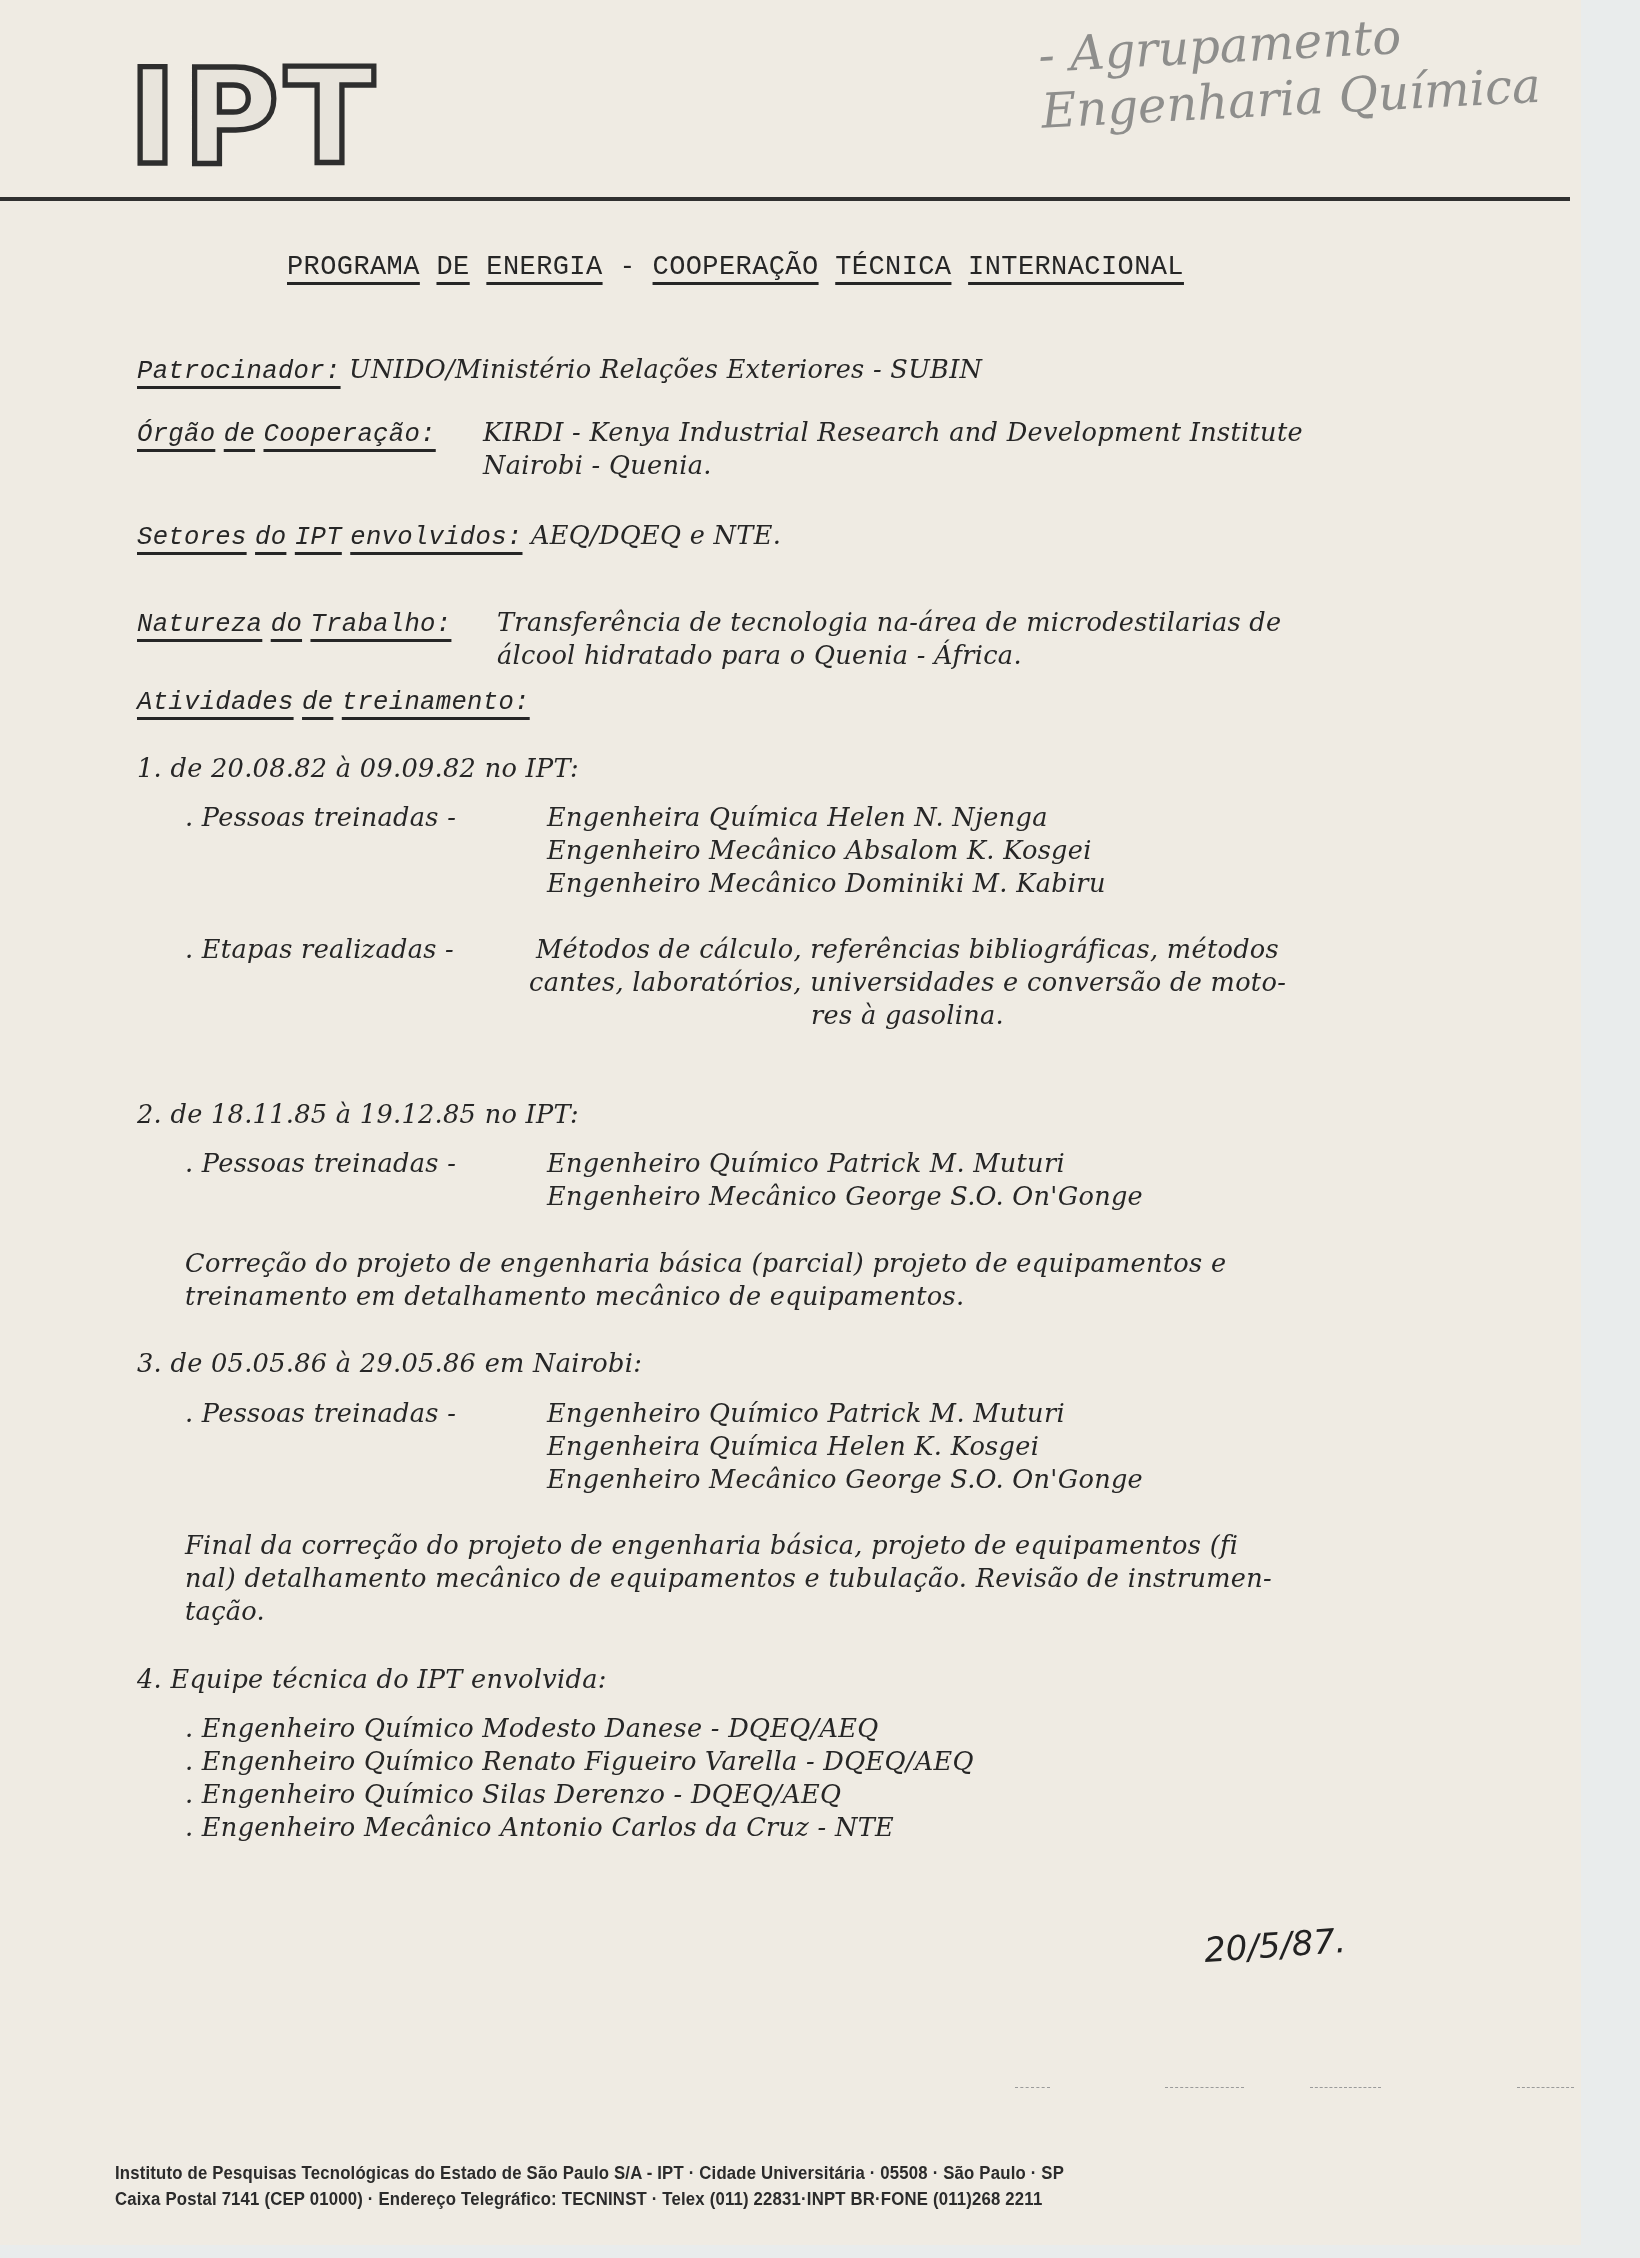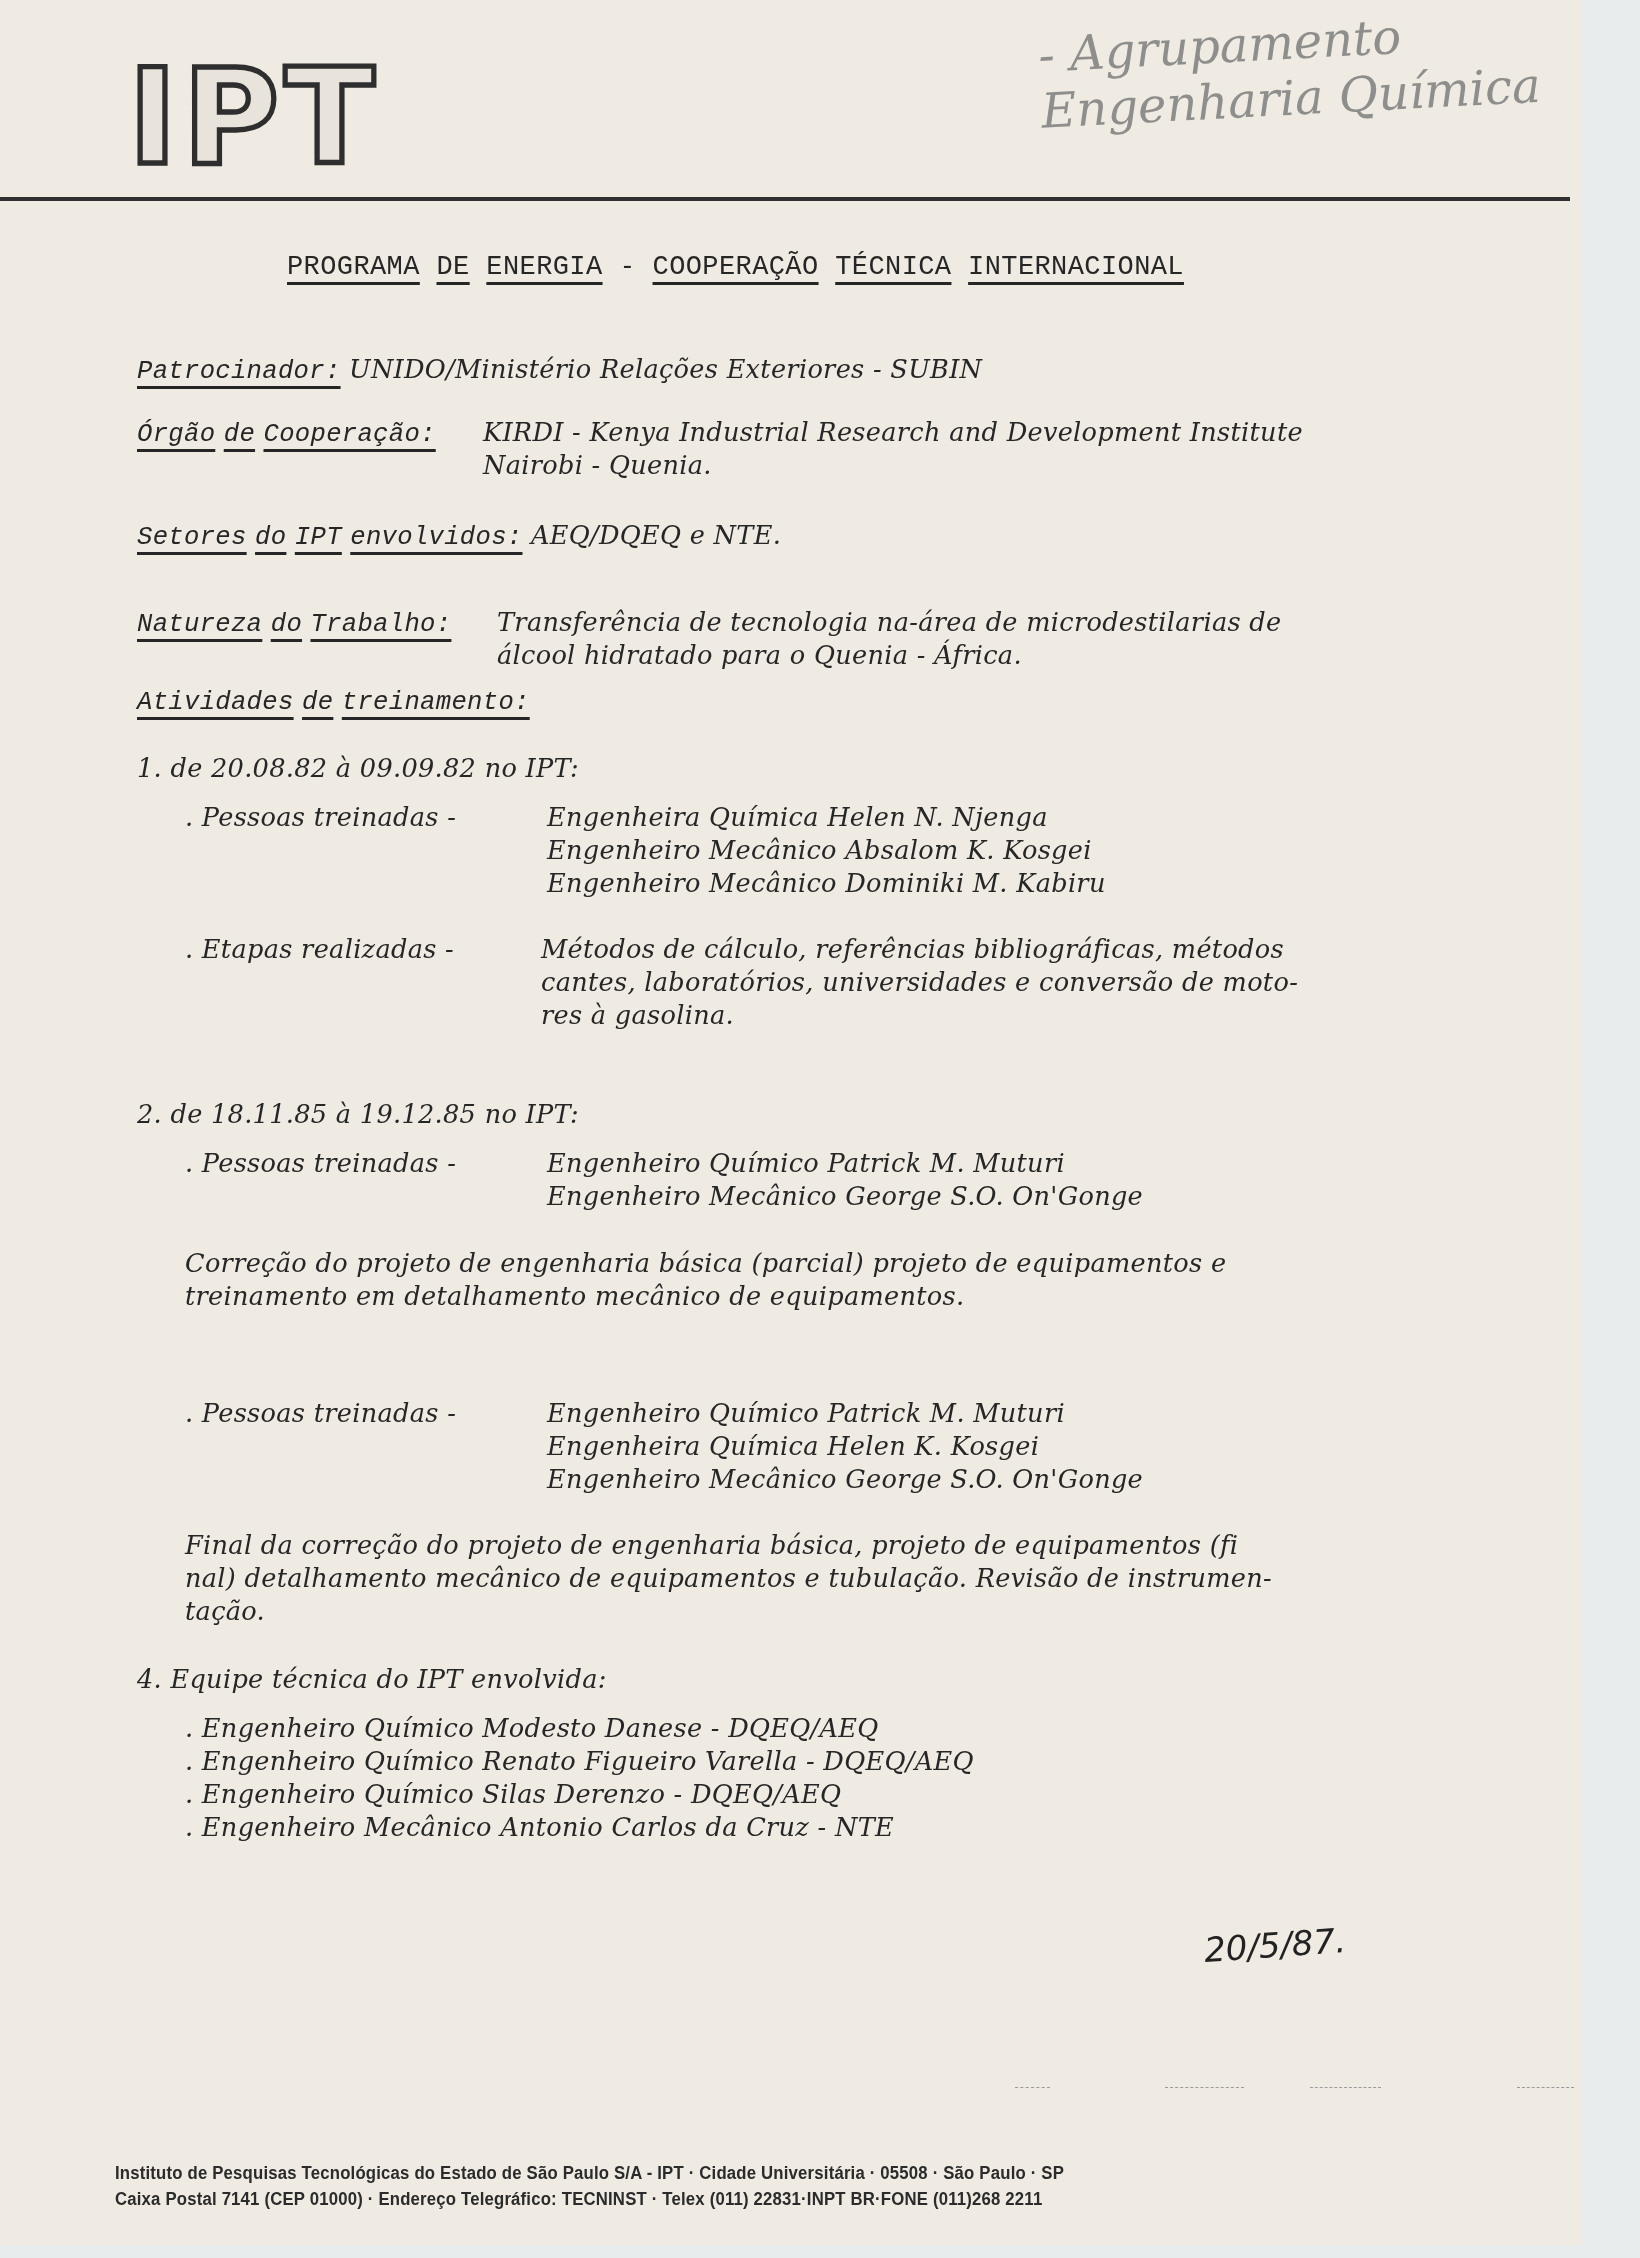--- a/index.html
+++ b/index.html
@@ -117,40 +117,41 @@
   <div class="block txt" style="left:185px; top:801px; width:1323px;">
     <span>. Pessoas treinadas -</span>
     <div style="position:absolute; left:362px; top:0;">
       <div class="line">Engenheira Química Helen N. Njenga</div>
       <div class="line">Engenheiro Mecânico Absalom K. Kosgei</div>
       <div class="line">Engenheiro Mecânico Dominiki M. Kabiru</div>
     </div>
   </div>
   <div class="block txt" style="left:185px; top:933px; width:1323px;">
     <span>. Etapas realizadas -</span>
-    <div style="position:absolute; left:356px; top:0;">
+    <div style="position:absolute; left:344px; top:0;text-align:center;">
       <div class="line">Métodos de cálculo, referências bibliográficas,  métodos</div>
       <div class="line">cantes, laboratórios, universidades e conversão de moto-</div>
       <div class="line">res à gasolina.</div>
     </div>
   </div>
 
   <div class="block txt" style="left:137px; top:1098px;">2. de 18.11.85 à 19.12.85 no IPT:</div>
   <div class="block txt" style="left:185px; top:1147px; width:1323px;">
     <span>. Pessoas treinadas -</span>
     <div style="position:absolute; left:362px; top:0;">
       <div class="line">Engenheiro Químico Patrick M. Muturi</div>
       <div class="line">Engenheiro Mecânico George S.O. On'Gonge</div>
     </div>
   </div>
   <div class="block txt" style="left:185px; top:1247px;">
     <div class="line">Correção do projeto de engenharia básica (parcial) projeto de equipamentos   e</div>
     <div class="line">treinamento em detalhamento mecânico de equipamentos.</div>
   </div>
 
+  <div class="block txt" style="left:137px; top:1347px;">3. de 05.05.86 à 29.05.86 em Nairobi:</div>
   <div class="block txt" style="left:185px; top:1397px; width:1323px;">
     <span>. Pessoas treinadas -</span>
     <div style="position:absolute; left:362px; top:0;">
       <div class="line">Engenheiro Químico Patrick M. Muturi</div>
       <div class="line">Engenheira Química Helen K. Kosgei</div>
       <div class="line">Engenheiro Mecânico George S.O. On'Gonge</div>
     </div>
   </div>
   <div class="block txt" style="left:185px; top:1529px;">
     <div class="line">Final da correção do projeto de engenharia básica, projeto de equipamentos (fi</div>

